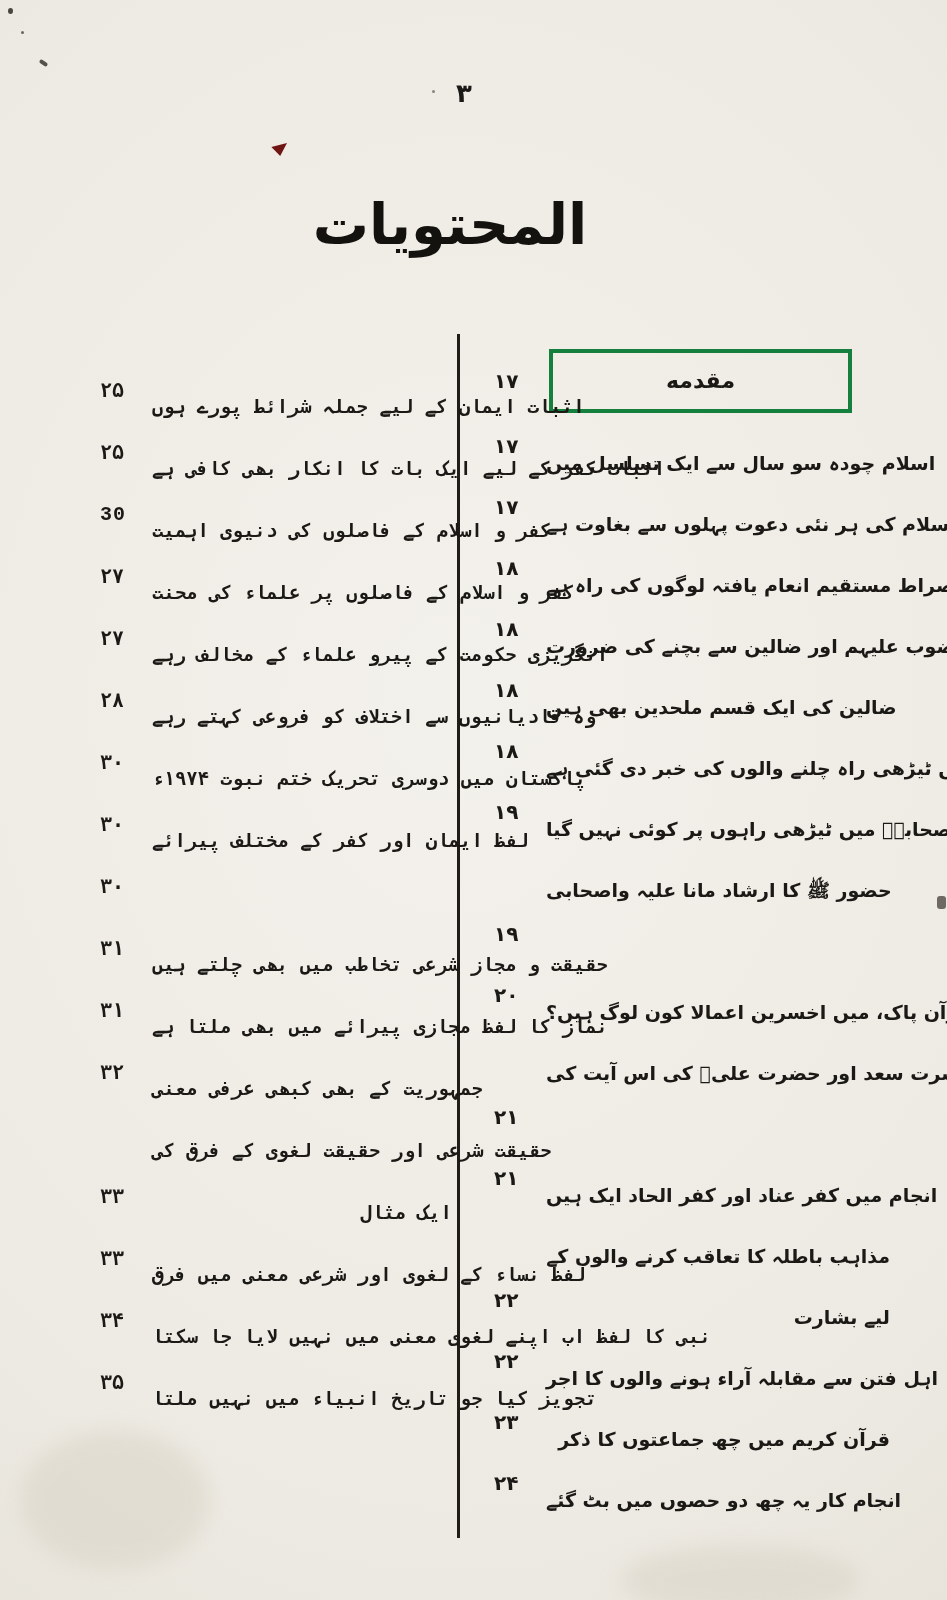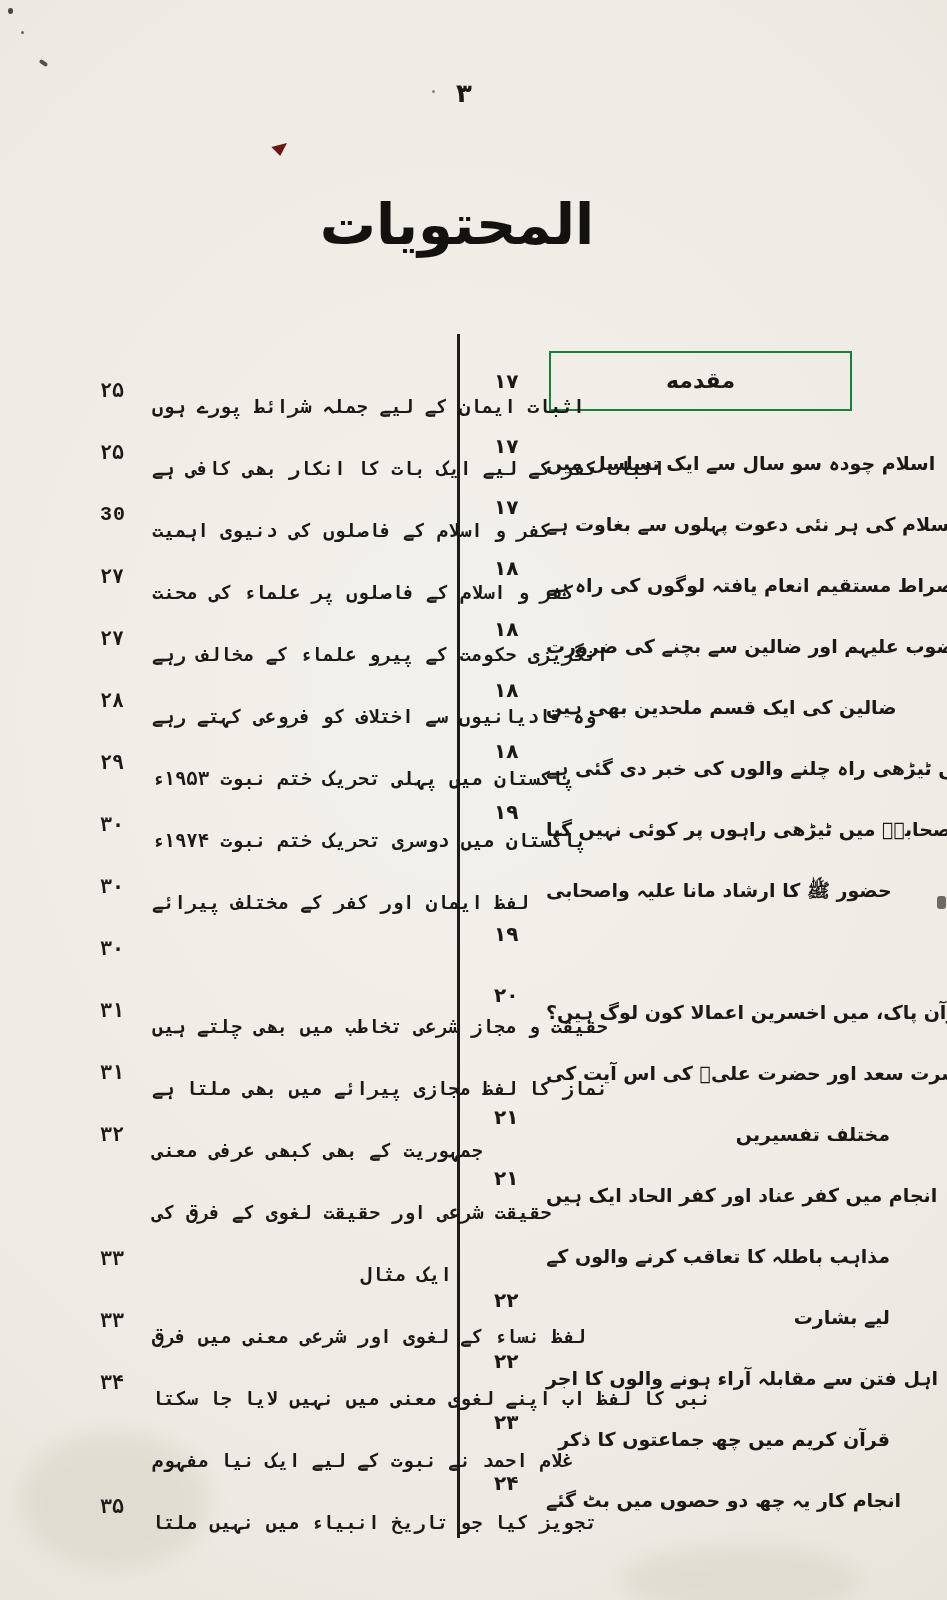--- a/index.html
+++ b/index.html
@@ -7,21 +7,21 @@
     width:947px;height:1600px;position:relative;overflow:hidden;
     font-family:"DejaVu Sans",sans-serif;color:#1b1916;
     background:radial-gradient(130% 95% at 48% 44%, #f3f1eb 0%, #edeae3 55%, #ddd9cd 100%);
   }
   .page{position:absolute;inset:0;}
   .page-number{
     position:absolute;left:444px;top:78px;width:40px;
     font-size:26px;font-weight:bold;text-align:center;direction:rtl;
   }
   .title{
-    position:absolute;left:317px;top:192px;width:280px;margin:0;
+    position:absolute;left:310px;top:192px;width:280px;margin:0;
     font-size:56px;font-weight:bold;text-align:center;direction:rtl;
     letter-spacing:-1px;color:#14120f;
   }
   .divider{
     position:absolute;left:457px;top:334px;width:3px;height:1204px;
     background:#201d18;
   }
   .col{position:absolute;}
   .col-right{left:494px;top:350px;width:396px;}
   .col-left{left:100px;top:359px;width:352px;}
@@ -32,21 +32,21 @@
     flex:0 0 52px;font-size:20px;font-weight:bold;
     direction:ltr;text-align:left;letter-spacing:1px;white-space:nowrap;
   }
   .text{
     flex:1;direction:rtl;text-align:right;
     font-size:19px;font-weight:bold;white-space:nowrap;line-height:1.2;margin-top:36px;
   }
   .box-row{height:70px;margin-bottom:4px;}
   .muqaddima-box{
     flex:1;margin-left:3px;margin-right:38px;height:56px;
-    border:2px solid #15803d;display:flex;align-items:center;justify-content:center;
+    border:4px solid #15803d;display:flex;align-items:center;justify-content:center;
     font-size:22px;font-weight:bold;direction:rtl;background:transparent;
   }
   
   .speck{position:absolute;background:#4a463f;border-radius:50%;}
   .speck.s1{left:8px;top:8px;width:5px;height:6px;}
   .speck.s2{left:21px;top:31px;width:3px;height:3px;background:#6b665d;}
   .speck.s3{left:39px;top:61px;width:9px;height:4px;border-radius:2px;transform:rotate(35deg);background:#55504a;}
   .speck.s4{left:432px;top:90px;width:3px;height:3px;background:#8a847a;}
   .speck.s5{left:937px;top:896px;width:9px;height:13px;border-radius:3px;background:#6e6a63;filter:blur(0.6px);}
   .red-mark{
@@ -124,21 +124,20 @@
         <div class="row">
         <span class="num">۲۰</span>
         <div class="text">قرآن پاک، میں اخسرین اعمالا کون لوگ ہیں؟</div>
       </div>
         <div class="row">
         <span class="num"></span>
         <div class="text">حضرت سعد اور حضرت علیؓ کی اس آیت کی</div>
       </div>
         <div class="row">
         <span class="num">۲۱</span>
-        <div class="text">مختلف تفسیریں</div>
       </div>
         <div class="row">
         <span class="num">۲۱</span>
         <div class="text">انجام میں کفر عناد اور کفر الحاد ایک ہیں</div>
       </div>
         <div class="row">
         <span class="num"></span>
         <div class="text">مذاہب باطلہ کا تعاقب کرنے والوں کے</div>
       </div>
         <div class="row">
@@ -181,24 +180,20 @@
       </div>
         <div class="row">
         <span class="num">۲۷</span>
         <div class="text">انگریزی حکومت کے پیرو علماء کے مخالف رہے</div>
       </div>
         <div class="row">
         <span class="num">۲۸</span>
         <div class="text">وہ قادیانیوں سے اختلاف کو فروعی کہتے رہے</div>
       </div>
         <div class="row">
-        <span class="num">۲۹</span>
-        <div class="text">پاکستان میں پہلی تحریک ختم نبوت ۱۹۵۳ء</div>
-      </div>
-        <div class="row">
         <span class="num">۳۰</span>
         <div class="text">پاکستان میں دوسری تحریک ختم نبوت ۱۹۷۴ء</div>
       </div>
         <div class="row">
         <span class="num">۳۰</span>
         <div class="text">لفظ ایمان اور کفر کے مختلف پیرائے</div>
       </div>
         <div class="row">
         <span class="num">۳۰</span>
       </div>
@@ -224,23 +219,19 @@
       </div>
         <div class="row">
         <span class="num">۳۳</span>
         <div class="text">لفظ نساء کے لغوی اور شرعی معنی میں فرق</div>
       </div>
         <div class="row">
         <span class="num">۳۴</span>
         <div class="text">نبی کا لفظ اب اپنے لغوی معنی میں نہیں لایا جا سکتا</div>
       </div>
         <div class="row">
-        <span class="num"></span>
-        <div class="text">غلام احمد نے نبوت کے لیے ایک نیا مفہوم</div>
-      </div>
-        <div class="row">
         <span class="num">۳۵</span>
         <div class="text">تجویز کیا جو تاریخ انبیاء میں نہیں ملتا</div>
       </div>
       </div>
   </div>
 
 </div>
 
 </body></html>

